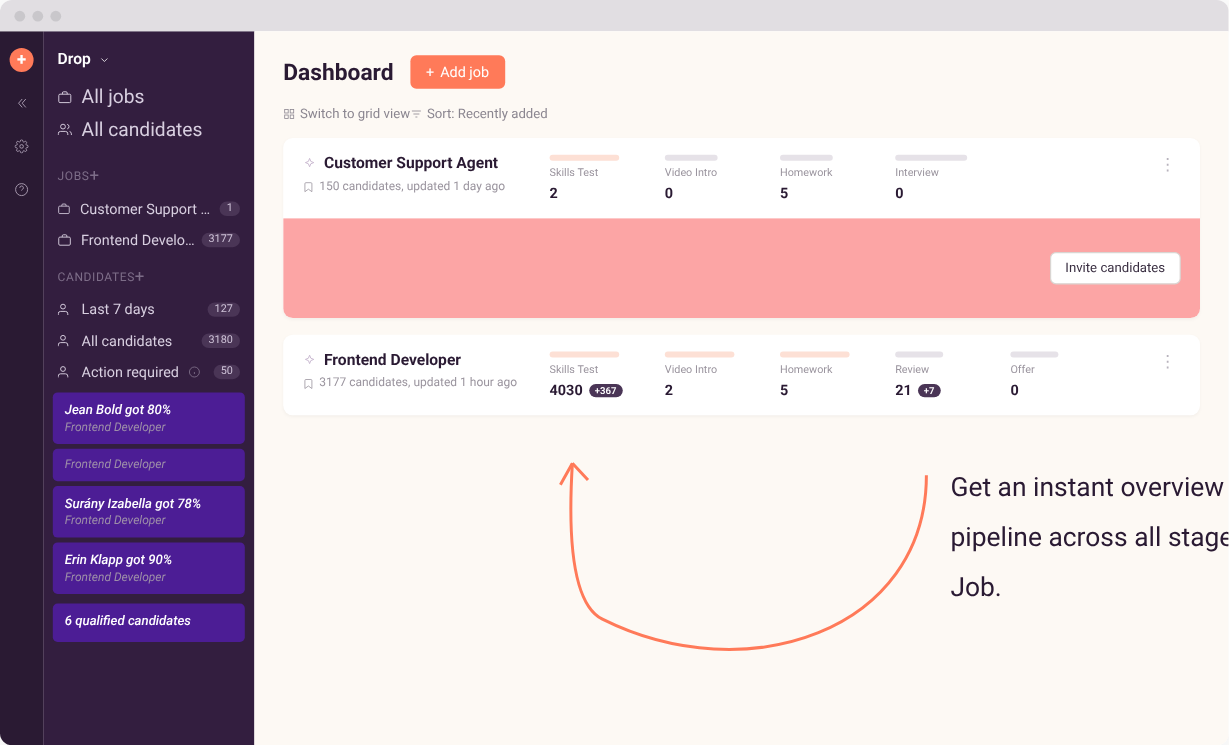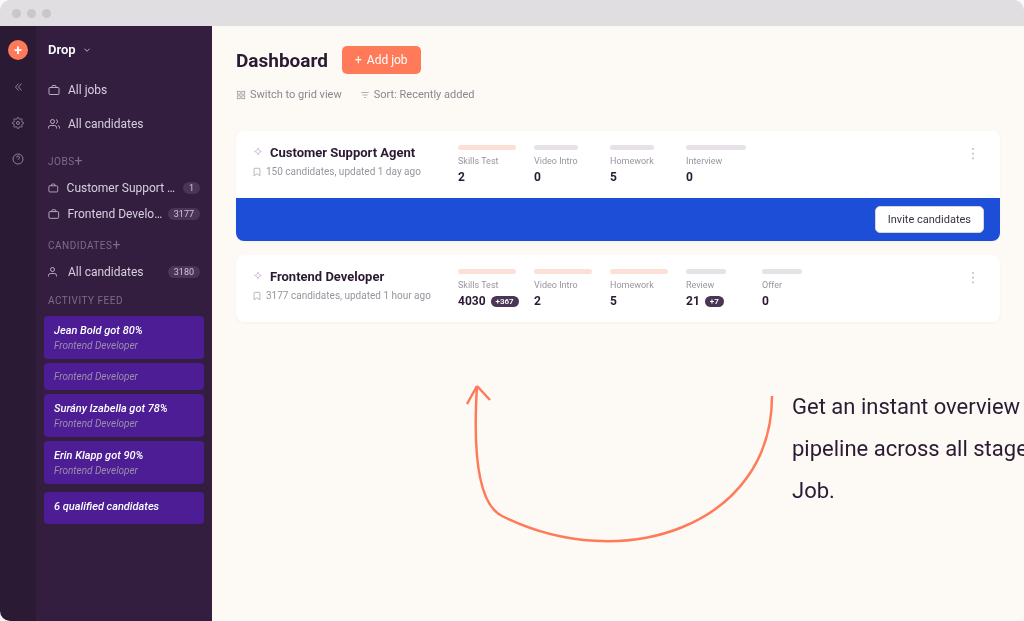--- a/index.html
+++ b/index.html
@@ -14,57 +14,57 @@
 
 
 .rail { width: 36px; background: #2a1a33; display: flex; flex-direction: column; align-items: center; padding-top: 14px; gap: 20px; }
 .rail-add { width: 20px; height: 20px; border-radius: 50%; background: #ff7a59; color: #fff; display:flex; align-items:center; justify-content:center; font-size: 14px; font-weight: bold; cursor:pointer; }
 .rail-icon { color: #a89bb0; font-size: 14px; cursor: pointer; }
 
 
 .sidebar { width: 176px; background: #331e3f; color: #d8cfe0; font-size: 12px; display:flex; flex-direction:column; padding-top: 10px; overflow-y:auto; }
 .workspace-switch { padding: 6px 12px 14px 12px; color: #fff; font-weight: 600; font-size: 13px; display:flex; align-items:center; gap:6px; cursor:pointer; }
 .nav-top { padding: 0 12px 12px 12px; display:flex; flex-direction:column; gap:8px; }
-.nav-item { display:flex; align-items:center; gap:8px; color:#d8cfe0; cursor:pointer; font-size: 12px; margin-top: 12px;}
+.nav-item { display:flex; align-items:center; gap:8px; color:#d8cfe0; cursor:pointer; font-size: 16px;}
 .section-head { padding: 10px 12px 6px 12px; color:#7d6d88; font-size: 10px; letter-spacing: 0.5px; display:flex; justify-content:flex-start; align-items:center; }
 .section-head .plus { color:#7d6d88; cursor:pointer; font-size: 14px;}
 .job-list, .cand-list { display:flex; flex-direction:column; }
 .side-row { padding: 6px 12px; display:flex; align-items:center; justify-content:space-between; cursor:pointer; font-size: 12px;}
 .side-row .left { display:flex; align-items:center; gap:8px; overflow:hidden;}
 .side-row .left span.lbl { white-space:nowrap; overflow:hidden; text-overflow:ellipsis; }
 .side-row .badge { background:#4a3556; color:#cfc3d8; font-size:9px; border-radius: 8px; padding: 1px 6px; }
 
 .feed-day { padding: 10px 12px 4px 12px; font-size: 11px; color:#a293ad; }
 .feed-card { margin: 4px 8px; background: #4c1d95; border-radius: 4px; padding: 8px 10px; cursor:pointer;font-style:italic; }
 .feed-card .title { font-size: 11px; color:#fff; font-weight: 500; margin-bottom: 3px;}
 .feed-card .sub { font-size: 10px; color:#9d8ea8; }
 
 
 .main { flex: 1; background: #fdf9f4; position: relative; overflow:hidden; }
 .main-inner { padding: 20px 24px; }
 .main-head { display:flex; align-items:center; gap: 14px; margin-bottom: 14px;}
 .main-title { font-size: 19px; font-weight: 700; color:#2a1a33; }
 .add-job-btn { background:#ff7a59; color:#fff; border:none; border-radius:5px; padding: 7px 13px; font-size: 12px; display:flex; align-items:center; gap:5px; cursor:pointer; }
 
-.sub-controls { display:flex; gap: 18px; font-size: 11px; color:#8b8690; margin-bottom: 30px; align-items: flex-end; }
+.sub-controls { display:flex; gap: 0; font-size: 11px; color:#8b8690; margin-bottom: 14px; align-items: flex-end; }
 .sub-controls span { cursor:pointer; display:flex; align-items:center; gap:4px;}
 
 .job-card { background:#fff; border-radius: 8px; box-shadow: 0 1px 3px rgba(0,0,0,0.04); margin-bottom: 14px; overflow:hidden; }
 .job-card-top { display:flex; padding: 14px 16px; gap: 20px; align-items:flex-start; }
 .job-card-info { width: 186px; flex-shrink:0; }
 .job-name { font-size: 13px; font-weight: 700; color:#2a1a33; display:flex; align-items:center; gap:6px; margin-bottom:6px;}
 .job-meta { font-size: 10px; color:#9a949e; display:flex; align-items:center; gap:4px;}
-.stages { display:flex; gap: 8px; flex:1; }
+.stages { display:flex; gap: 28px; flex:1; }
 .stage { min-width: 68px; }
 .stage-bar { height: 5px; border-radius: 3px; margin-bottom: 6px; }
 .stage-label { font-size: 9px; color:#9a949e; margin-bottom: 4px;}
 .stage-value { font-size: 12px; font-weight: 700; color:#2a1a33; display:flex; align-items:center; gap:5px;}
 .pill { background:#4a3556; color:#fff; font-size:8px; border-radius:8px; padding:1px 5px; font-weight:600;}
 .card-menu { color:#b8b3bd; cursor:pointer; font-size: 14px; padding: 0 4px;}
-.job-card-footer { background:#1d4ed8; padding: 8px 16px; display:flex; justify-content:flex-end;}
+.job-card-footer { background:#fca5a5; padding: 28px 16px; display:flex; justify-content:flex-end;}
 .invite-btn { background:#fff; border:1px solid #d9d5d2; border-radius: 5px; padding: 6px 12px; font-size: 11px; cursor:pointer; color:#3a2f42; }
 
 .overlay-text { position:absolute; left: 580px; top: 360px; width: 400px; font-size: 22px; line-height: 1.9; color:#2a1a33; font-weight: 400; }
 
 .arrow-svg { position:absolute; left: 230px; top: 340px; width: 340px; height: 230px; pointer-events:none; }
 
 .icon-svg { width:12px; height:12px; fill:none; stroke:currentColor; stroke-width:1.6; }
 .icon-svg-10 { width:10px; height:10px; }
 
 </style>
@@ -157,29 +157,50 @@
         <span>CANDIDATES</span>
         <span class="plus">+</span>
       </div>
       <div class="cand-list" id="sidebar-candidates">
           <div class="side-row">
             <div class="left">
               <svg class="icon-svg" viewBox="0 0 24 24">
                 <path d="M17 21v-2a4 4 0 0 0-4-4H5a4 4 0 0 0-4 4v2"></path>
                 <circle cx="9" cy="7" r="4"></circle>
               </svg>
+              <span class="lbl">Last 7 days</span>
+            </div>
+            <span class="badge">127</span>
+          </div>
+          <div class="side-row">
+            <div class="left">
+              <svg class="icon-svg" viewBox="0 0 24 24">
+                <path d="M17 21v-2a4 4 0 0 0-4-4H5a4 4 0 0 0-4 4v2"></path>
+                <circle cx="9" cy="7" r="4"></circle>
+              </svg>
               <span class="lbl">All candidates</span>
             </div>
             <span class="badge">3180</span>
           </div>
-        </div>
-
-      <div class="section-head">
-        <span>ACTIVITY FEED</span>
-      </div>
+          <div class="side-row">
+            <div class="left">
+              <svg class="icon-svg" viewBox="0 0 24 24">
+                <path d="M17 21v-2a4 4 0 0 0-4-4H5a4 4 0 0 0-4 4v2"></path>
+                <circle cx="9" cy="7" r="4"></circle>
+              </svg>
+              <span class="lbl">Action required</span>
+              <svg class="icon-svg icon-svg-10" viewBox="0 0 24 24" style="opacity:.5">
+                <circle cx="12" cy="12" r="10"></circle>
+                <path d="M12 16v-4M12 8h.01"></path>
+              </svg>
+            </div>
+            <span class="badge">50</span>
+          </div>
+        </div>
+
       <div id="feed-today">
           <div class="feed-card">
             <div class="title">Jean Bold got 80%</div>
             <div class="sub">Frontend Developer</div>
           </div>
           <div class="feed-card">
             <div class="sub">Frontend Developer</div>
           </div>
           <div class="feed-card">
             <div class="title">Surány Izabella got 78%</div>

